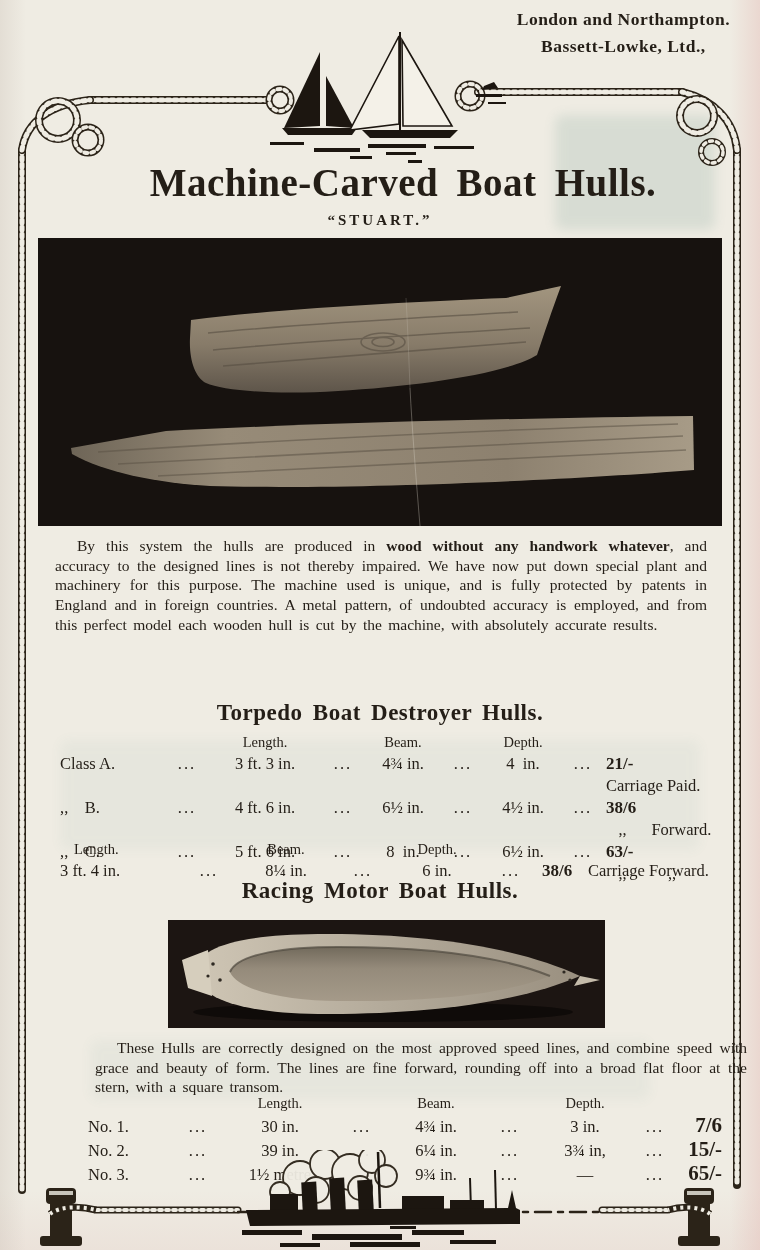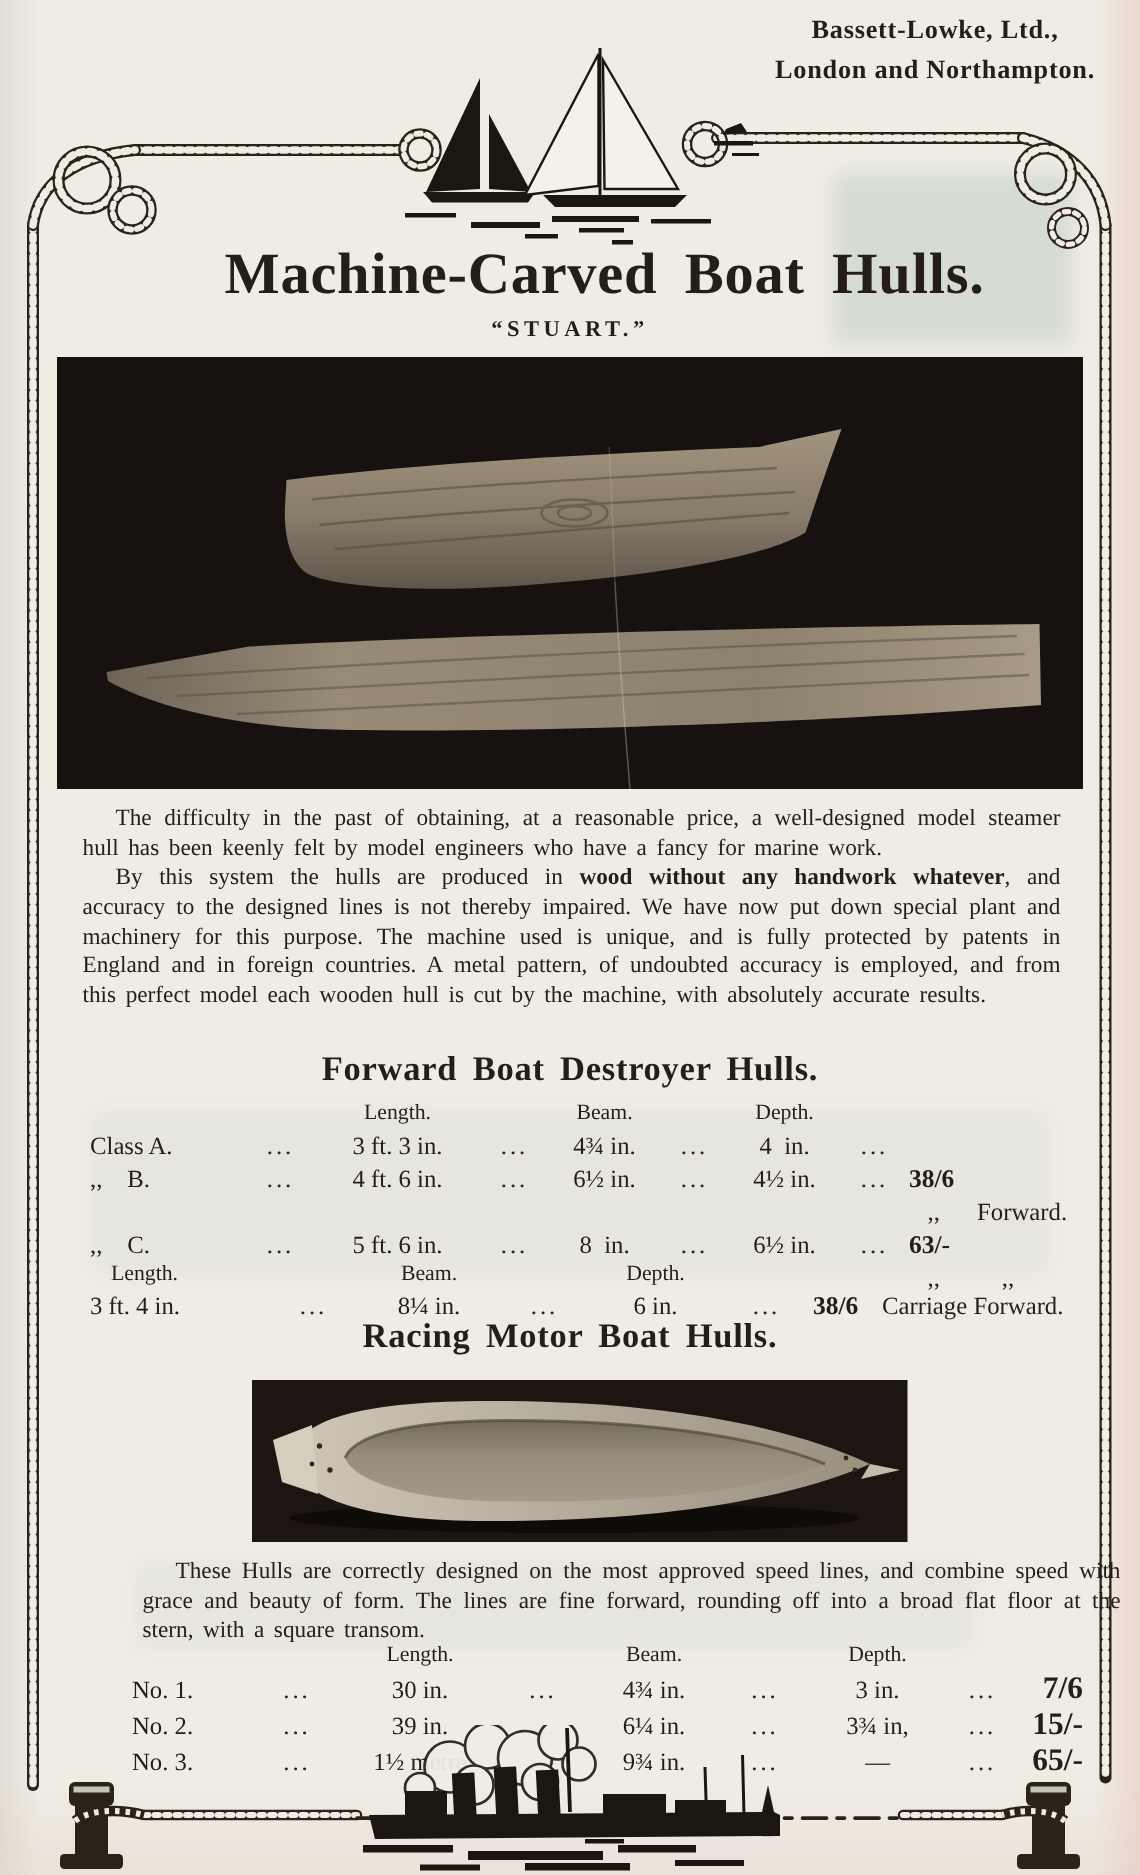--- a/index.html
+++ b/index.html
@@ -143,22 +143,22 @@
         <rect x="172" y="122" width="40" height="3"></rect>
         <rect x="214" y="70" width="26" height="3"></rect>
         <rect x="226" y="78" width="18" height="2"></rect>
         <rect x="88" y="132" width="22" height="3"></rect>
         <rect x="146" y="136" width="14" height="3"></rect>
       </g>
     </g>
   </svg>
 
   <div class="masthead">
+    <div>London and Northampton.</div>
     <div>Bassett-Lowke, Ltd.,</div>
-    <div>London and Northampton.</div>
   </div>
 
   <div class="title">Machine-Carved Boat Hulls.</div>
   <div class="subtitle">“STUART.”</div>
 
   <div class="photo1">
     <svg width="684" height="288" viewBox="0 0 684 288">
       <defs>
         <linearGradient id="woodA" x1="0" y1="0" x2="0" y2="1">
           <stop offset="0" stop-color="#a2957f"></stop>
@@ -188,25 +188,24 @@
         <path d="M80,226 C260,216 470,206 645,198"></path>
         <path d="M120,238 C300,230 480,220 648,212"></path>
       </g>
 
       <path d="M372,150 C374,190 378,240 382,288" stroke="#d9d4c8" stroke-width="1" opacity=".35" fill="none"></path>
       <path d="M368,60 C370,95 371,125 372,150" stroke="#d9d4c8" stroke-width="1" opacity=".2" fill="none"></path>
     </svg>
   </div>
 
   <div class="intro">
-    <p><span>The difficulty in the past of obtaining, at a reasonable price, a well-designed model steamer hull has been keenly felt by model engineers who have a fancy for marine work.</span></p>
     <p><span>By this system the hulls are produced in </span><span class="b">wood without any handwork whatever</span><span>, and accuracy to the designed lines is not thereby impaired.  We have now put down special plant and machinery for this purpose.  The machine used is unique, and is fully protected by patents in England and in foreign countries.  A metal pattern, of undoubted accuracy is employed, and from this perfect model each wooden hull is cut by the machine, with absolutely accurate results.</span></p>
   </div>
 
-  <div class="sechead h-torpedo">Forward Boat Destroyer Hulls.</div>
+  <div class="sechead h-torpedo">Torpedo Boat Destroyer Hulls.</div>
   <div class="tbl tbl-torpedo">
     <div class="trow th">
       <span></span>
         <span></span>
       <span class="cen">Length.</span>
         <span></span>
       <span class="cen">Beam.</span>
         <span></span>
       <span class="cen">Depth.</span>
         <span></span>
@@ -214,20 +213,21 @@
     </div>
     <div class="trow">
       <span class="pre">Class A.</span>
       <span class="dots">...</span>
       <span class="cen">3 ft. 3 in.</span>
       <span class="dots">...</span>
       <span class="cen pre">4¾ in.</span>
       <span class="dots">...</span>
       <span class="cen pre">4  in.</span>
       <span class="dots">...</span>
+      <span><span class="price">21/-</span><span class="carriage">Carriage Paid.</span></span>
     </div>
     <div class="trow">
       <span class="pre">,,    B.</span>
       <span class="dots">...</span>
       <span class="cen">4 ft. 6 in.</span>
       <span class="dots">...</span>
       <span class="cen pre">6½ in.</span>
       <span class="dots">...</span>
       <span class="cen pre">4½ in.</span>
       <span class="dots">...</span>

